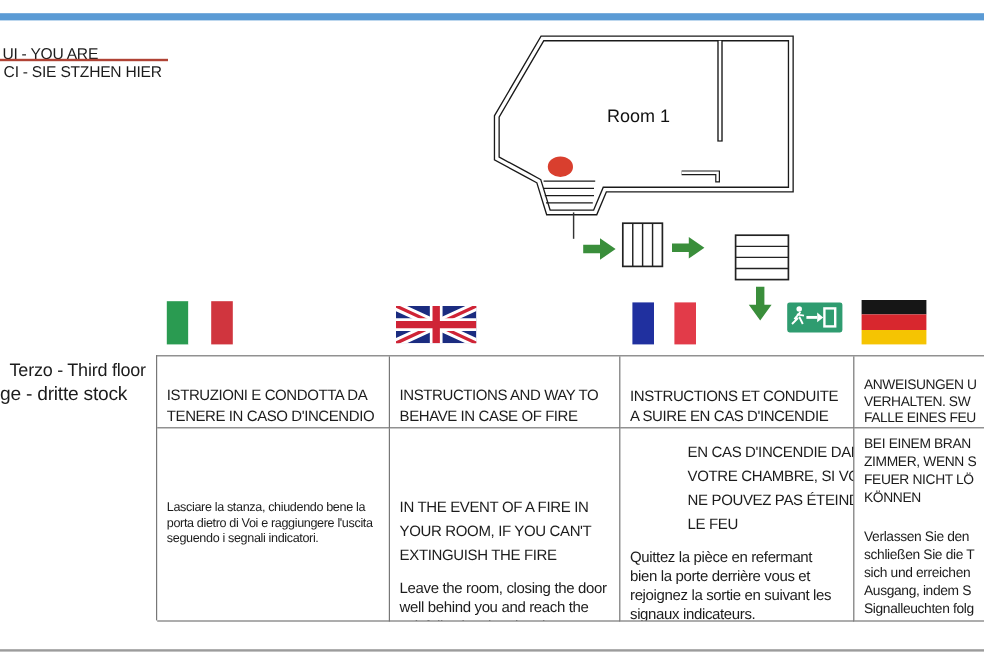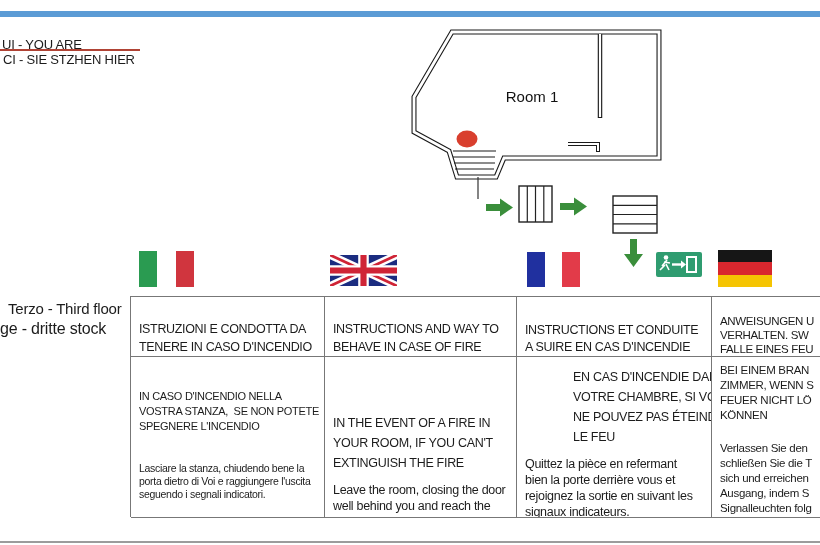--- a/index.html
+++ b/index.html
@@ -149,23 +149,20 @@
     <div>INSTRUCTIONS ET CONDUITE
 A SUIRE EN CAS D'INCENDIE</div>
   </div>
   <div class="cell hcell h-de">
     <div>ANWEISUNGEN U
 VERHALTEN. SW
 FALLE EINES FEU</div>
   </div>
 
   <div class="cell bcell b-it">
-    <p class="p1">IN CASO D'INCENDIO NELLA
-VOSTRA STANZA,  SE NON POTETE
-SPEGNERE L'INCENDIO</p>
     <p class="p2">Lasciare la stanza, chiudendo bene la
 porta dietro di Voi e raggiungere l'uscita
 seguendo i segnali indicatori.</p>
   </div>
   <div class="cell bcell b-en">
     <p class="p1">IN THE EVENT OF A FIRE IN
 YOUR ROOM, IF YOU CAN'T
 EXTINGUISH THE FIRE</p>
     <p class="p2">Leave the room, closing the door
 well behind you and reach the

